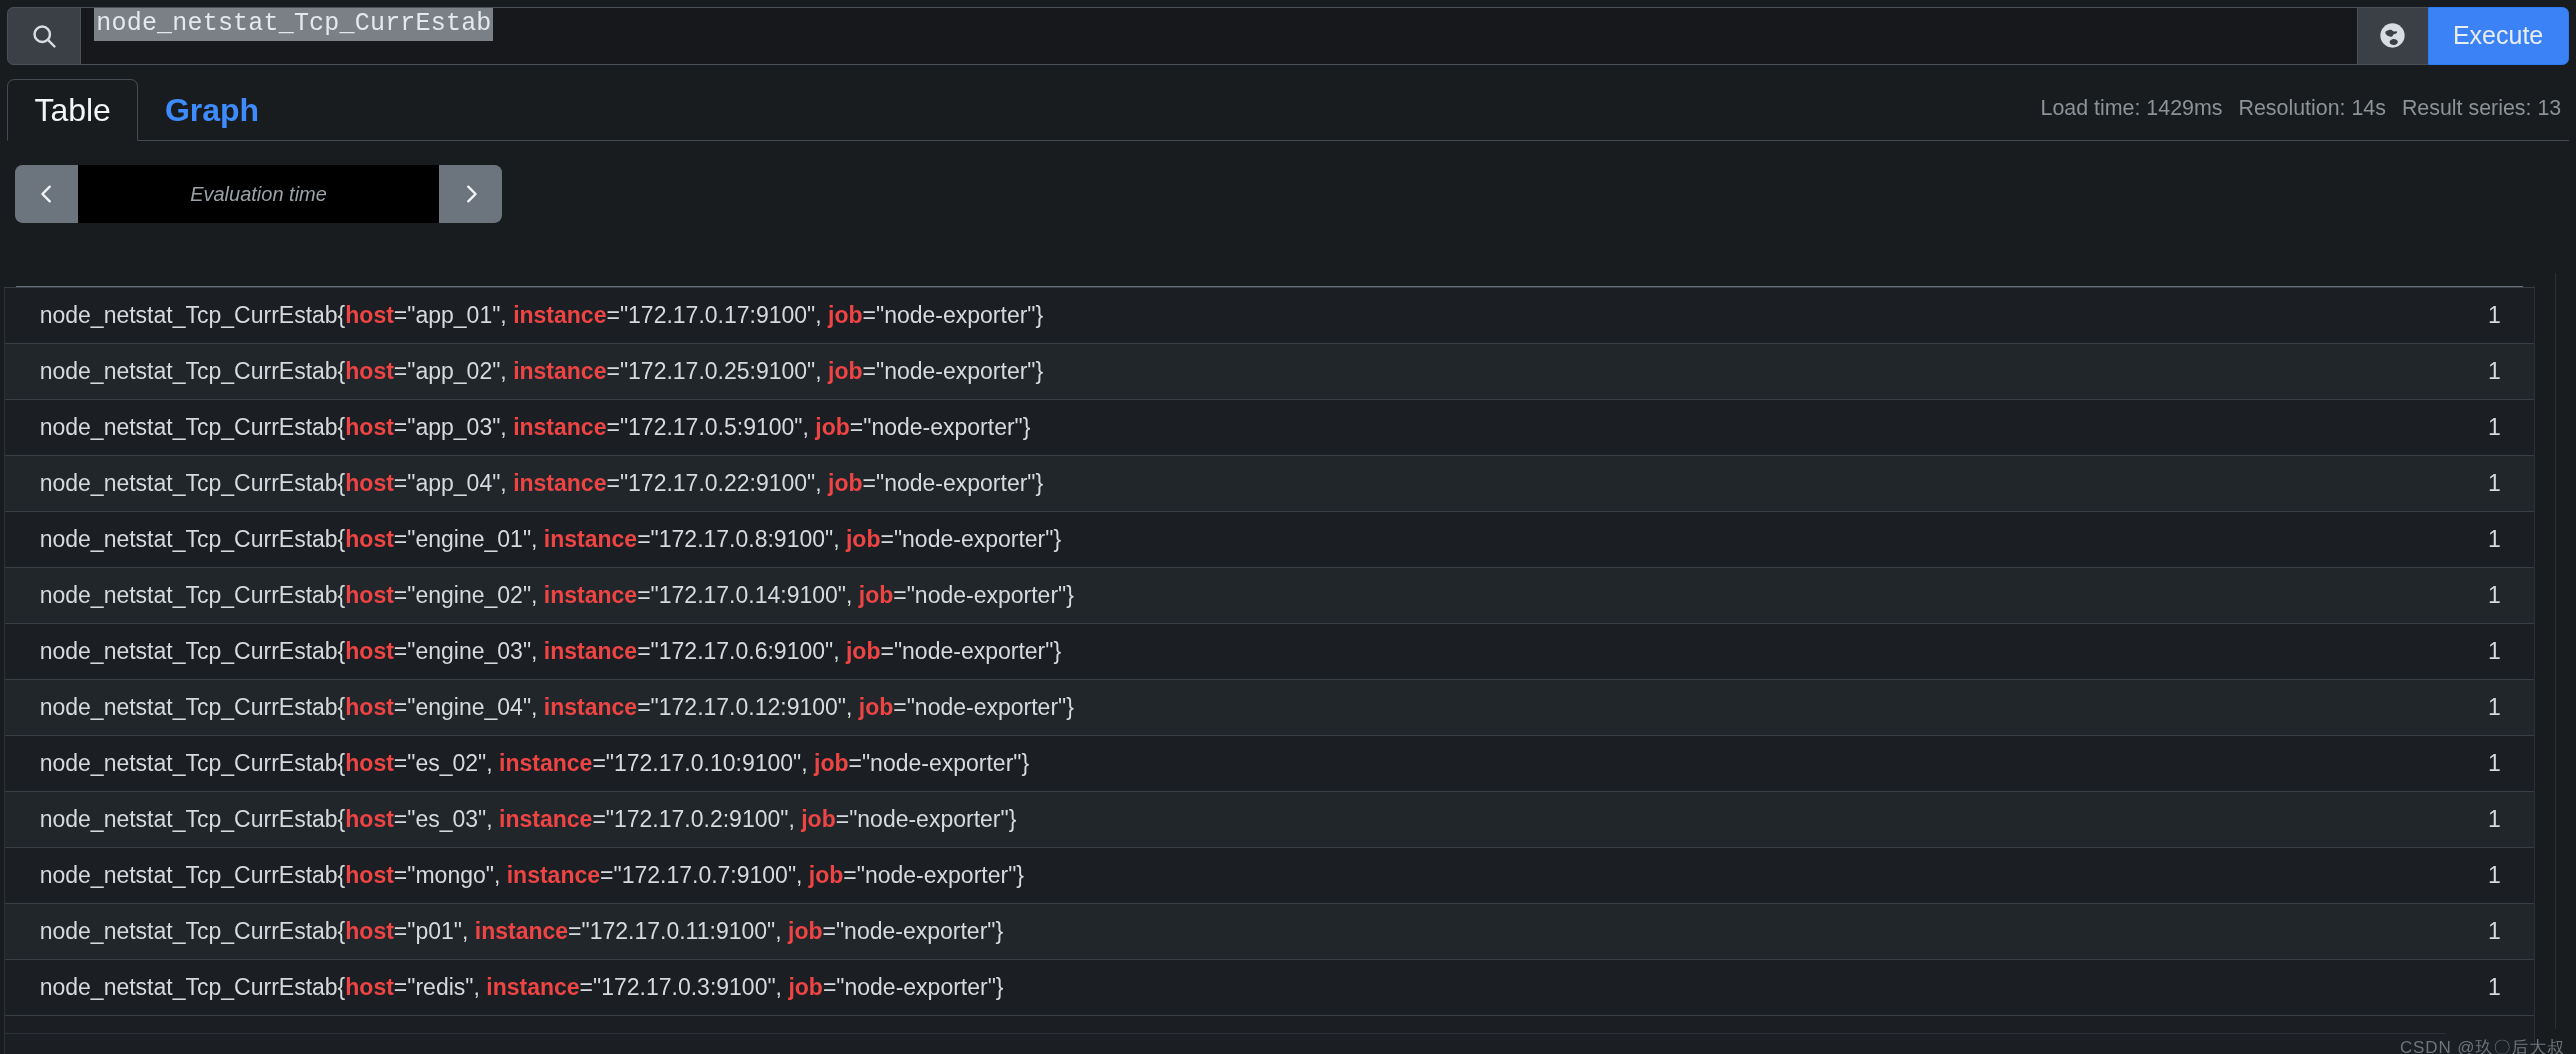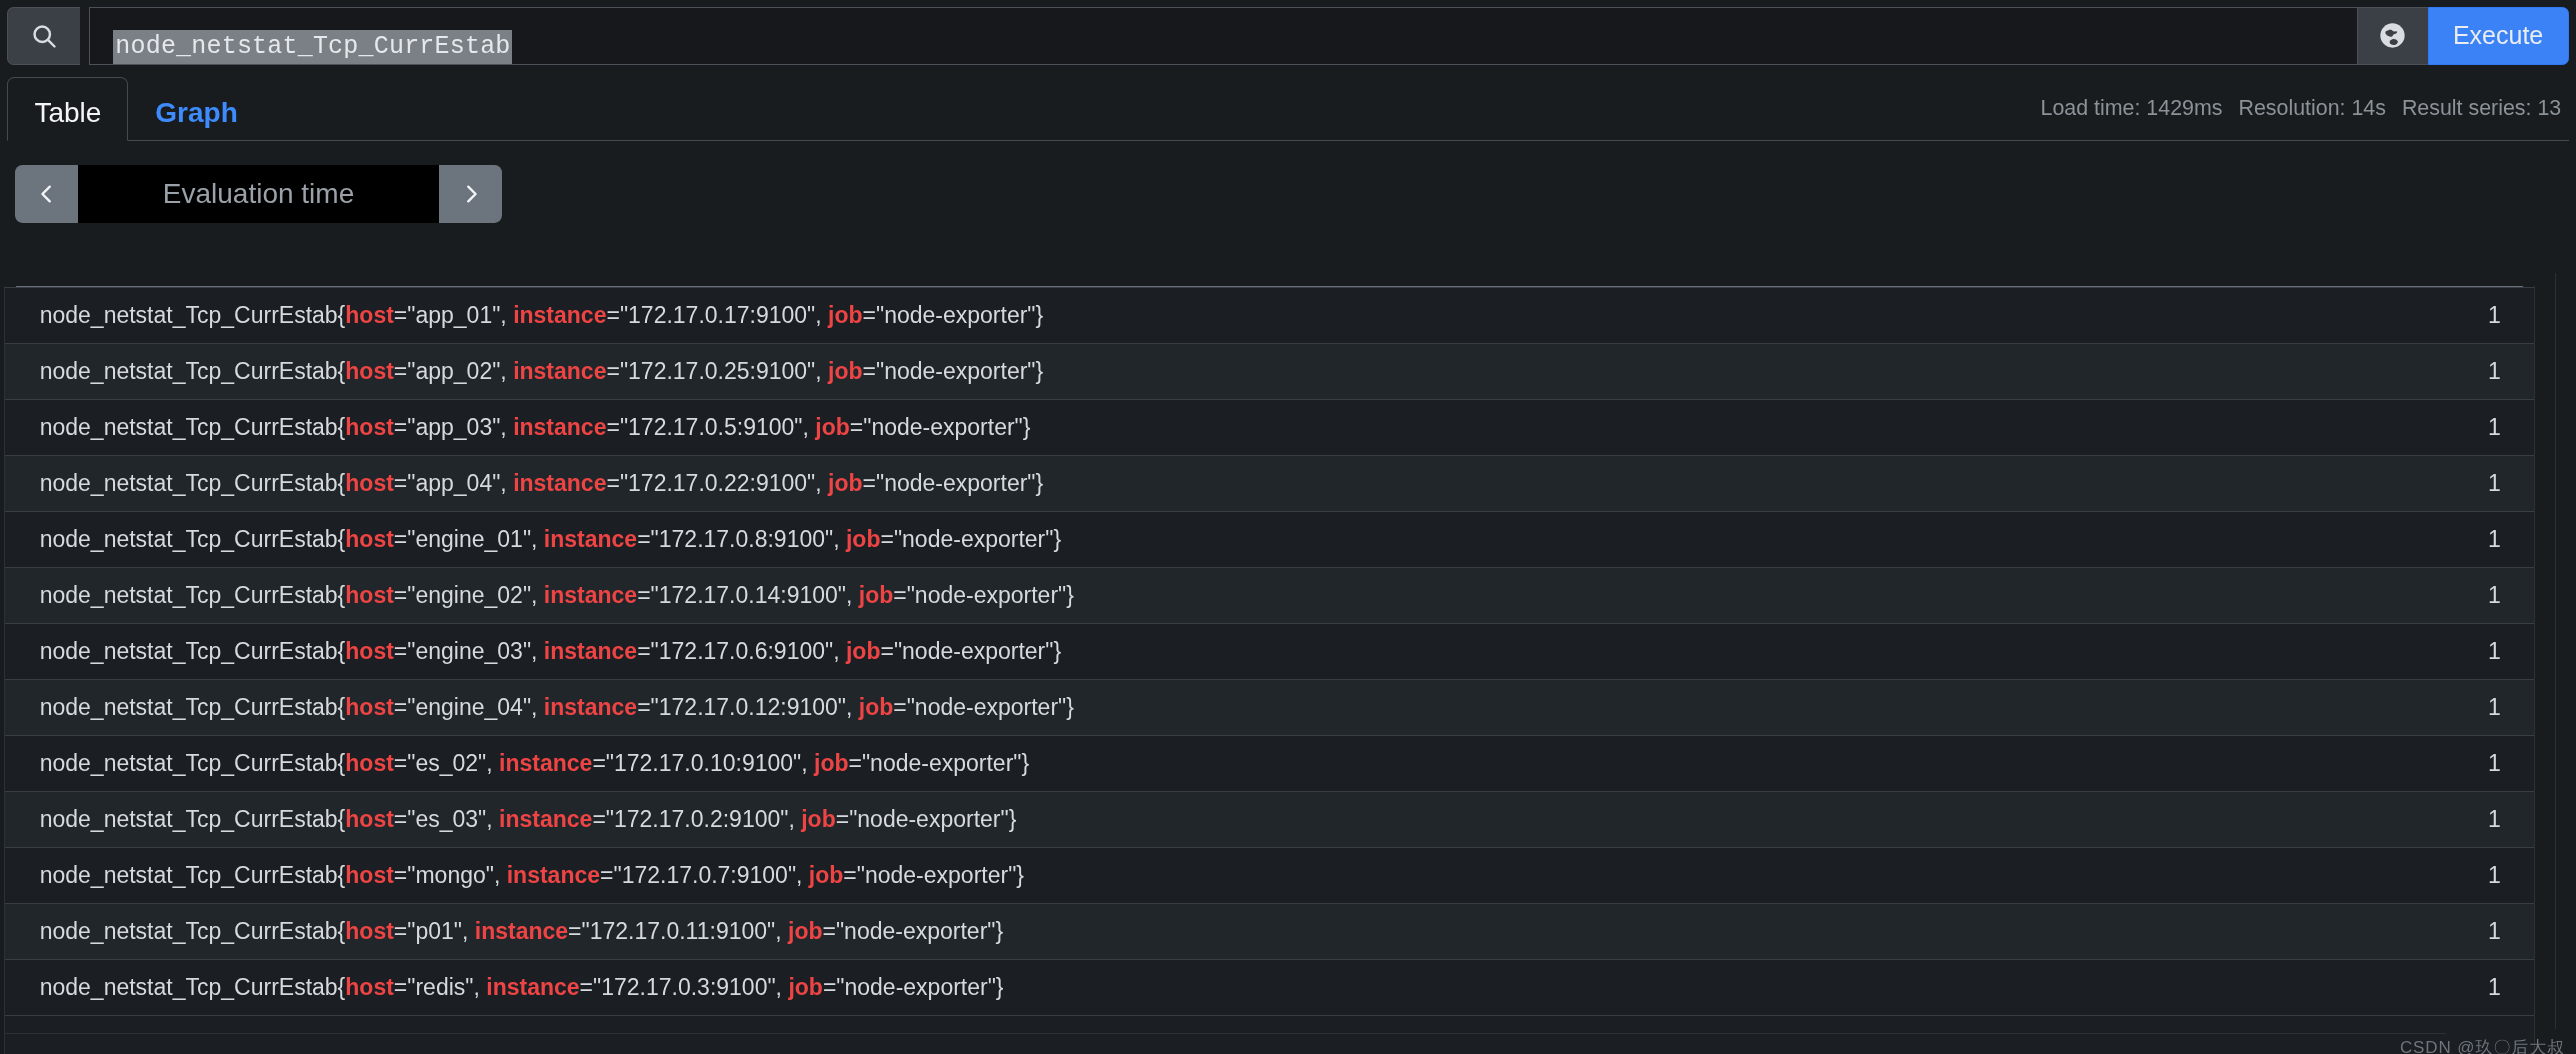--- a/index.html
+++ b/index.html
@@ -26,24 +26,23 @@
     border-radius: 6.5px 0 0 6.5px;
     display: flex; align-items: center; justify-content: center;
   }
   .search-prepend svg { width: 28px; height: 28px; }
   .query-input-wrap {
     flex: 1;
     background: #16181b;
     border: 0.9px solid #4b5158;
     border-left: 0.9px solid #4b5158;
     border-right: none;
-    display: flex; align-items: flex-end;
-    padding-left: 23px;
+    display: flex; align-items: flex-start;
+    padding-left: 13px;
     overflow: hidden;
-    margin-left: 9px;
   }
   .query-text {
     font-family: "Liberation Mono", monospace;
     font-size: 25px;
     color: #e6e9ec;
     background: #7b8086;
     letter-spacing: 0.2px;
     white-space: nowrap;
     padding: 1.9px 1.9px 2.8px 1.9px;
   }
@@ -78,22 +77,22 @@
   .tabs-row::after {
     content: "";
     position: absolute;
     left: 0; right: 0; bottom: 0;
     height: 0.9px;
     background: #454b52;
   }
   .tab {
     position: relative;
     z-index: 2;
-    padding: 19px 26px 11px 26px;
-    font-size: 28px;
+    padding: 12px 26px 11px 26px;
+    font-size: 32px;
     cursor: pointer;
     border: 0.9px solid transparent;
     border-radius: 7.4px 7.4px 0 0;
     line-height: 1.15;
   }
   .tab.active {
     color: #f3f5f7;
     background: #191c1f;
     border-color: #454b52;
     border-bottom-color: #191c1f;
@@ -118,23 +117,24 @@
     cursor: pointer;
     color: #fff;
   }
   .eval-btn.left { border-radius: 7.4px 0 0 7.4px; }
   .eval-btn.right { border-radius: 0 7.4px 7.4px 0; }
   .eval-btn svg { width: 22px; height: 28px; }
   .eval-input {
     flex: 1;
     background: #000000;
     color: #9aa1a8;
-    font-size: 28px;
+    font-size: 20px;
     display: flex; align-items: center; justify-content: center;
     cursor: text;
+    font-style: italic;
   }
 
   
   .table-panel {
     position: absolute;
     left: 3.7px; top: 279px;
     width: 2531px;
     border-left: 0.9px solid #2c3137;
     border-right: 0.9px solid #2c3137;
     border-bottom: 0.9px solid #2c3137;

